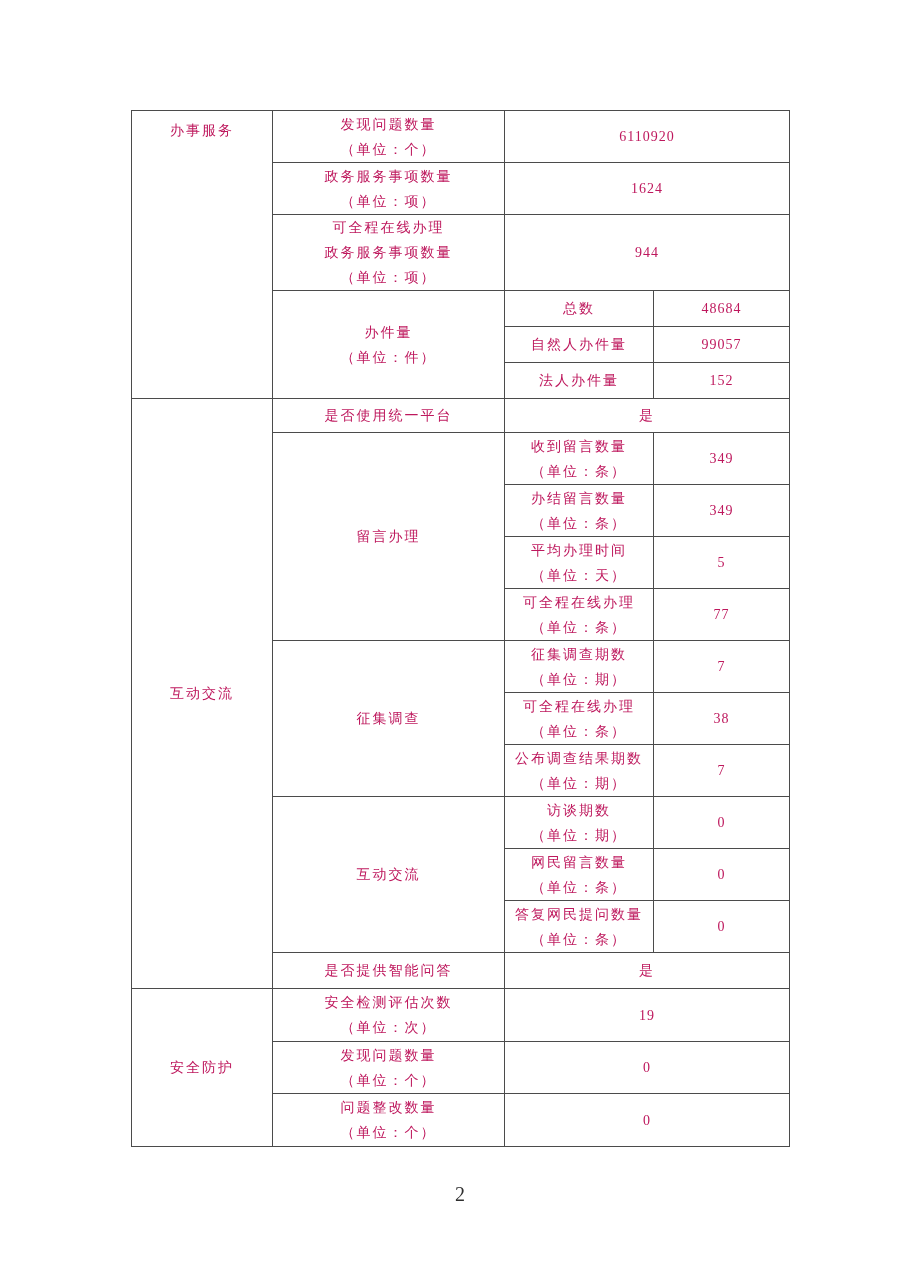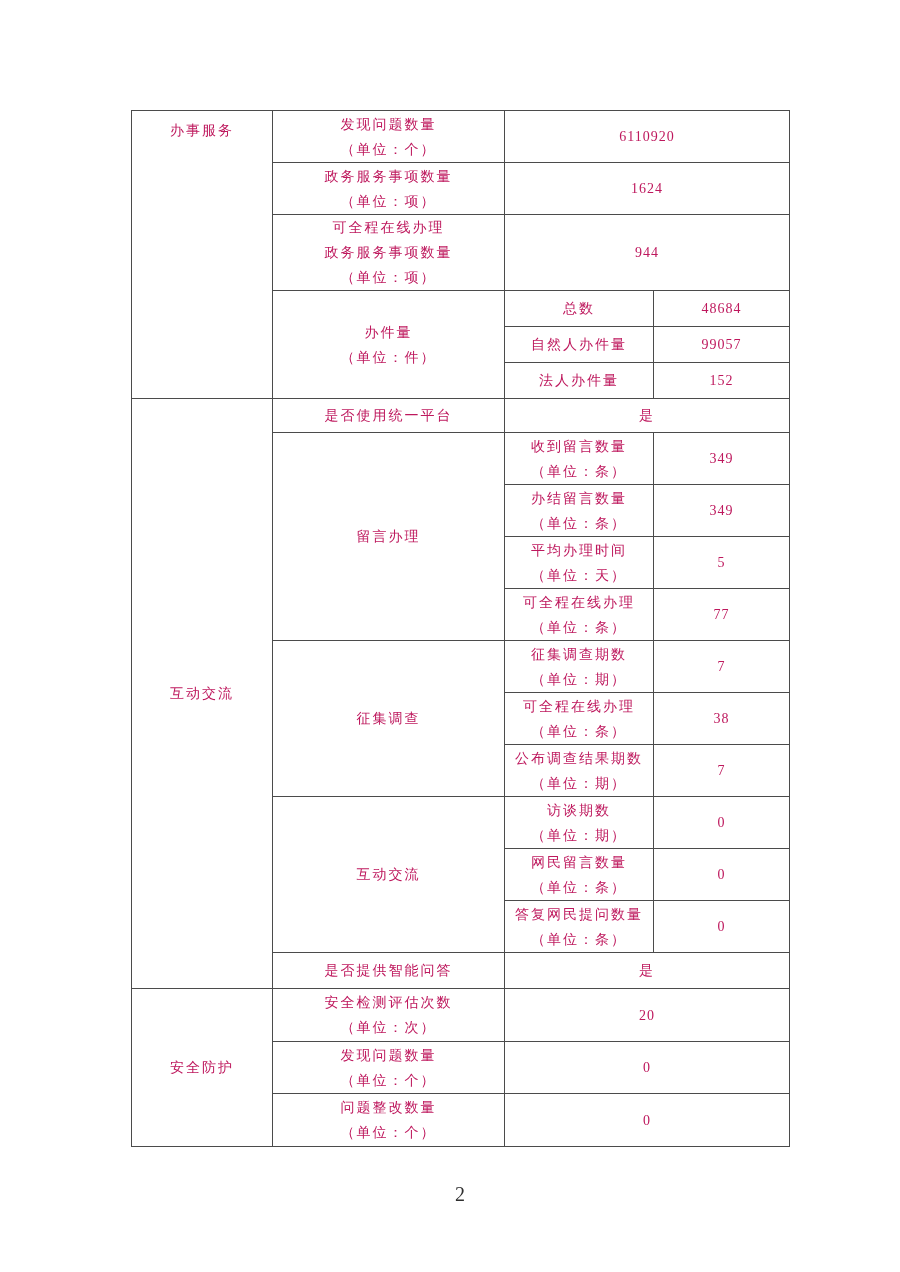--- a/index.html
+++ b/index.html
@@ -195,21 +195,21 @@
     </tr>
 
     <tr class="h53">
       <td rowspan="3">
         <span>安全防护</span>
       </td>
       <td>
         <div>安全检测评估次数</div>
         <div>（单位：次）</div>
       </td>
-      <td colspan="2" class="val">20</td>
+      <td colspan="2" class="val">19</td>
     </tr>
     <tr class="h52">
       <td>
         <div>发现问题数量</div>
         <div>（单位：个）</div>
       </td>
       <td colspan="2" class="val">0</td>
     </tr>
     <tr class="h53">
       <td>

